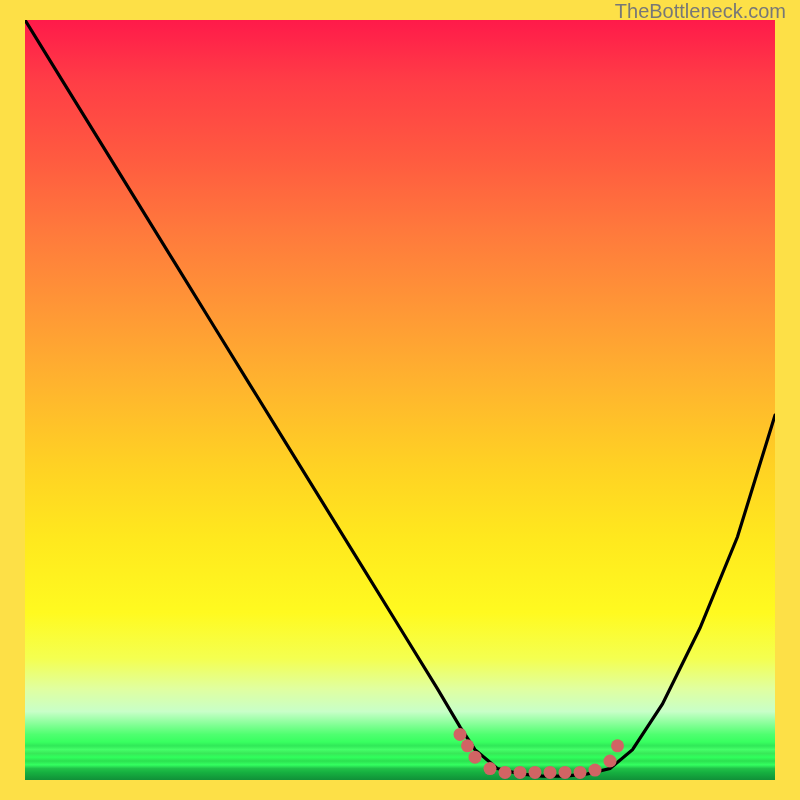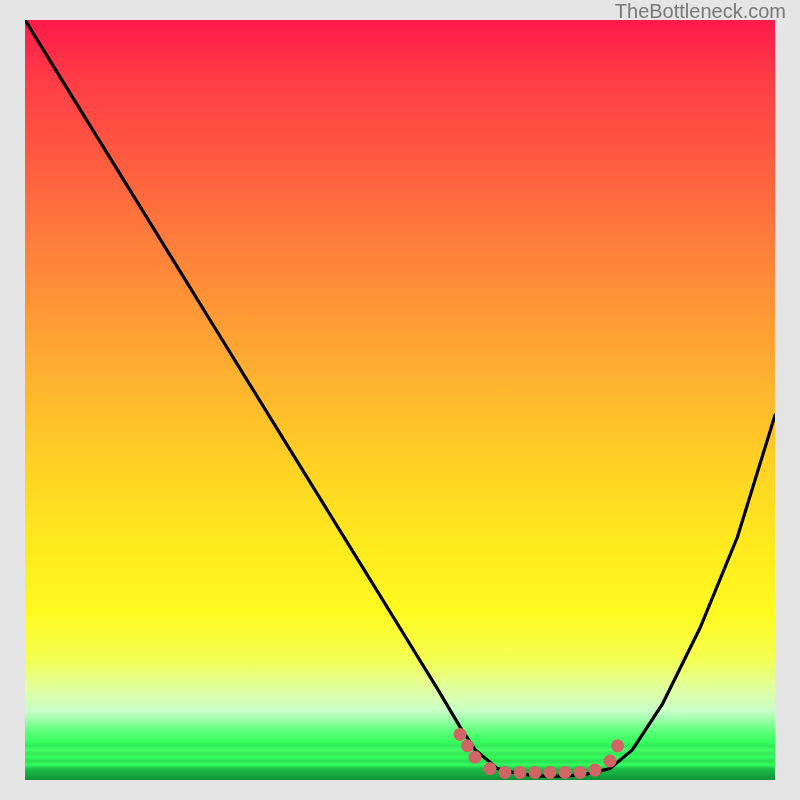--- a/index.html
+++ b/index.html
@@ -9,21 +9,21 @@
     height: 800px;
     background: #000000;
     overflow: hidden;
   }
   .chart-container {
     position: absolute;
     left: 0;
     top: 0;
     width: 800px;
     height: 800px;
-    background: #e5e5e5;
+    background: #fde047;
   }
   .plot-area {
     position: absolute;
     left: 25px;
     top: 20px;
     width: 750px;
     height: 760px;
     background: linear-gradient(to bottom,
       #ff1a4a 0%,
       #ff3d46 8%,

